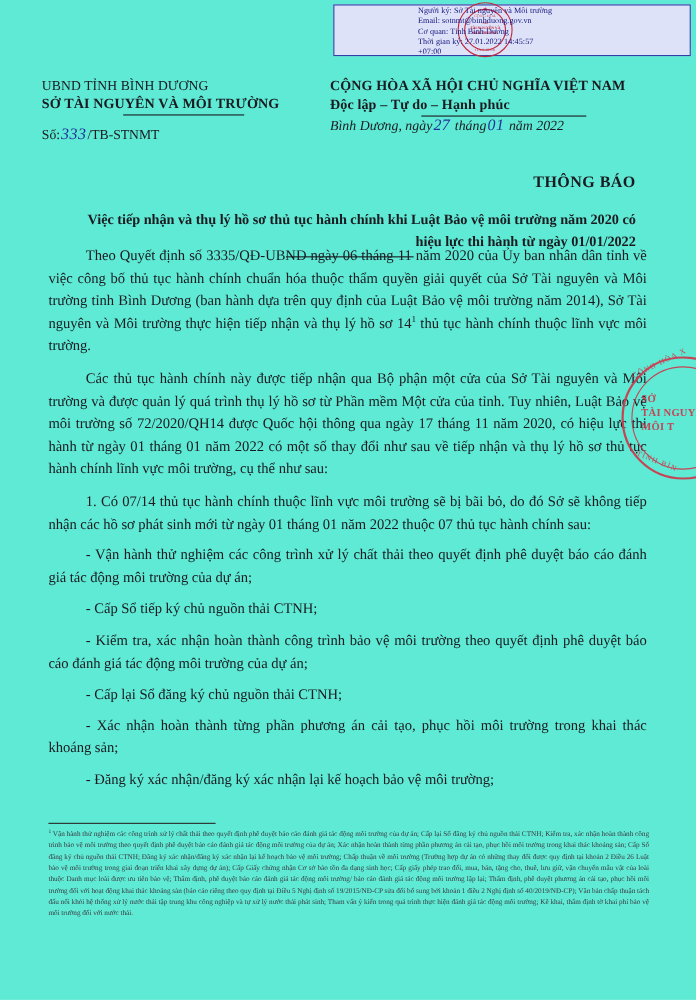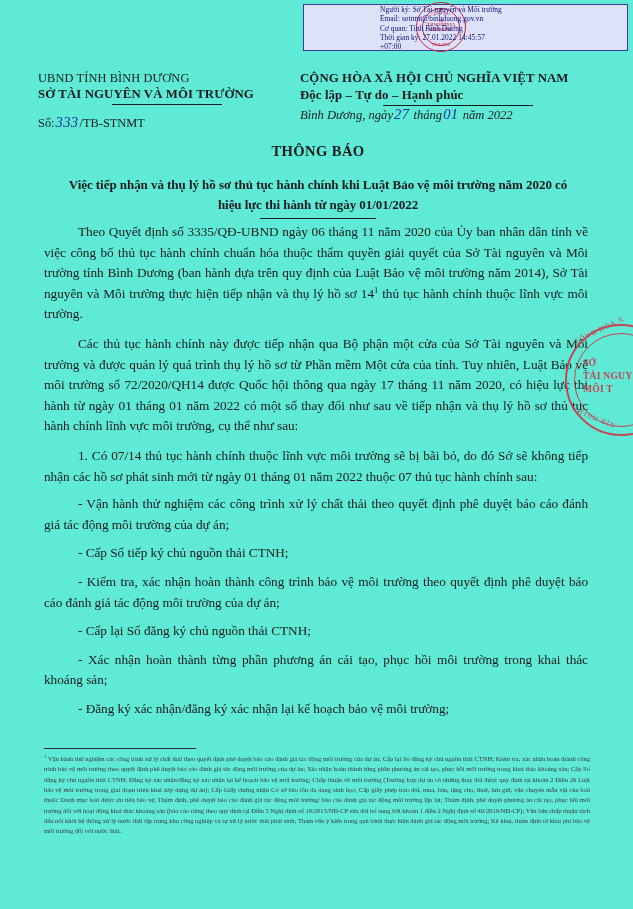--- a/index.html
+++ b/index.html
@@ -140,23 +140,23 @@
   .date-line {
     font-size: 12.6px;
     font-style: italic;
     white-space: nowrap;
   }
 
   
   .title-wrap {
     position: absolute;
     left: 58px;
-    top: 142px;
+    top: 157px;
     width: 520px;
-    text-align: center;
+    text-align: right;
   }
   .title-main {
     font-size: 14.6px;
     font-weight: bold;
     letter-spacing: 0.4px;
     line-height: 19px;
   }
   .title-sub {
     margin-top: 14px;
     font-size: 13px;

